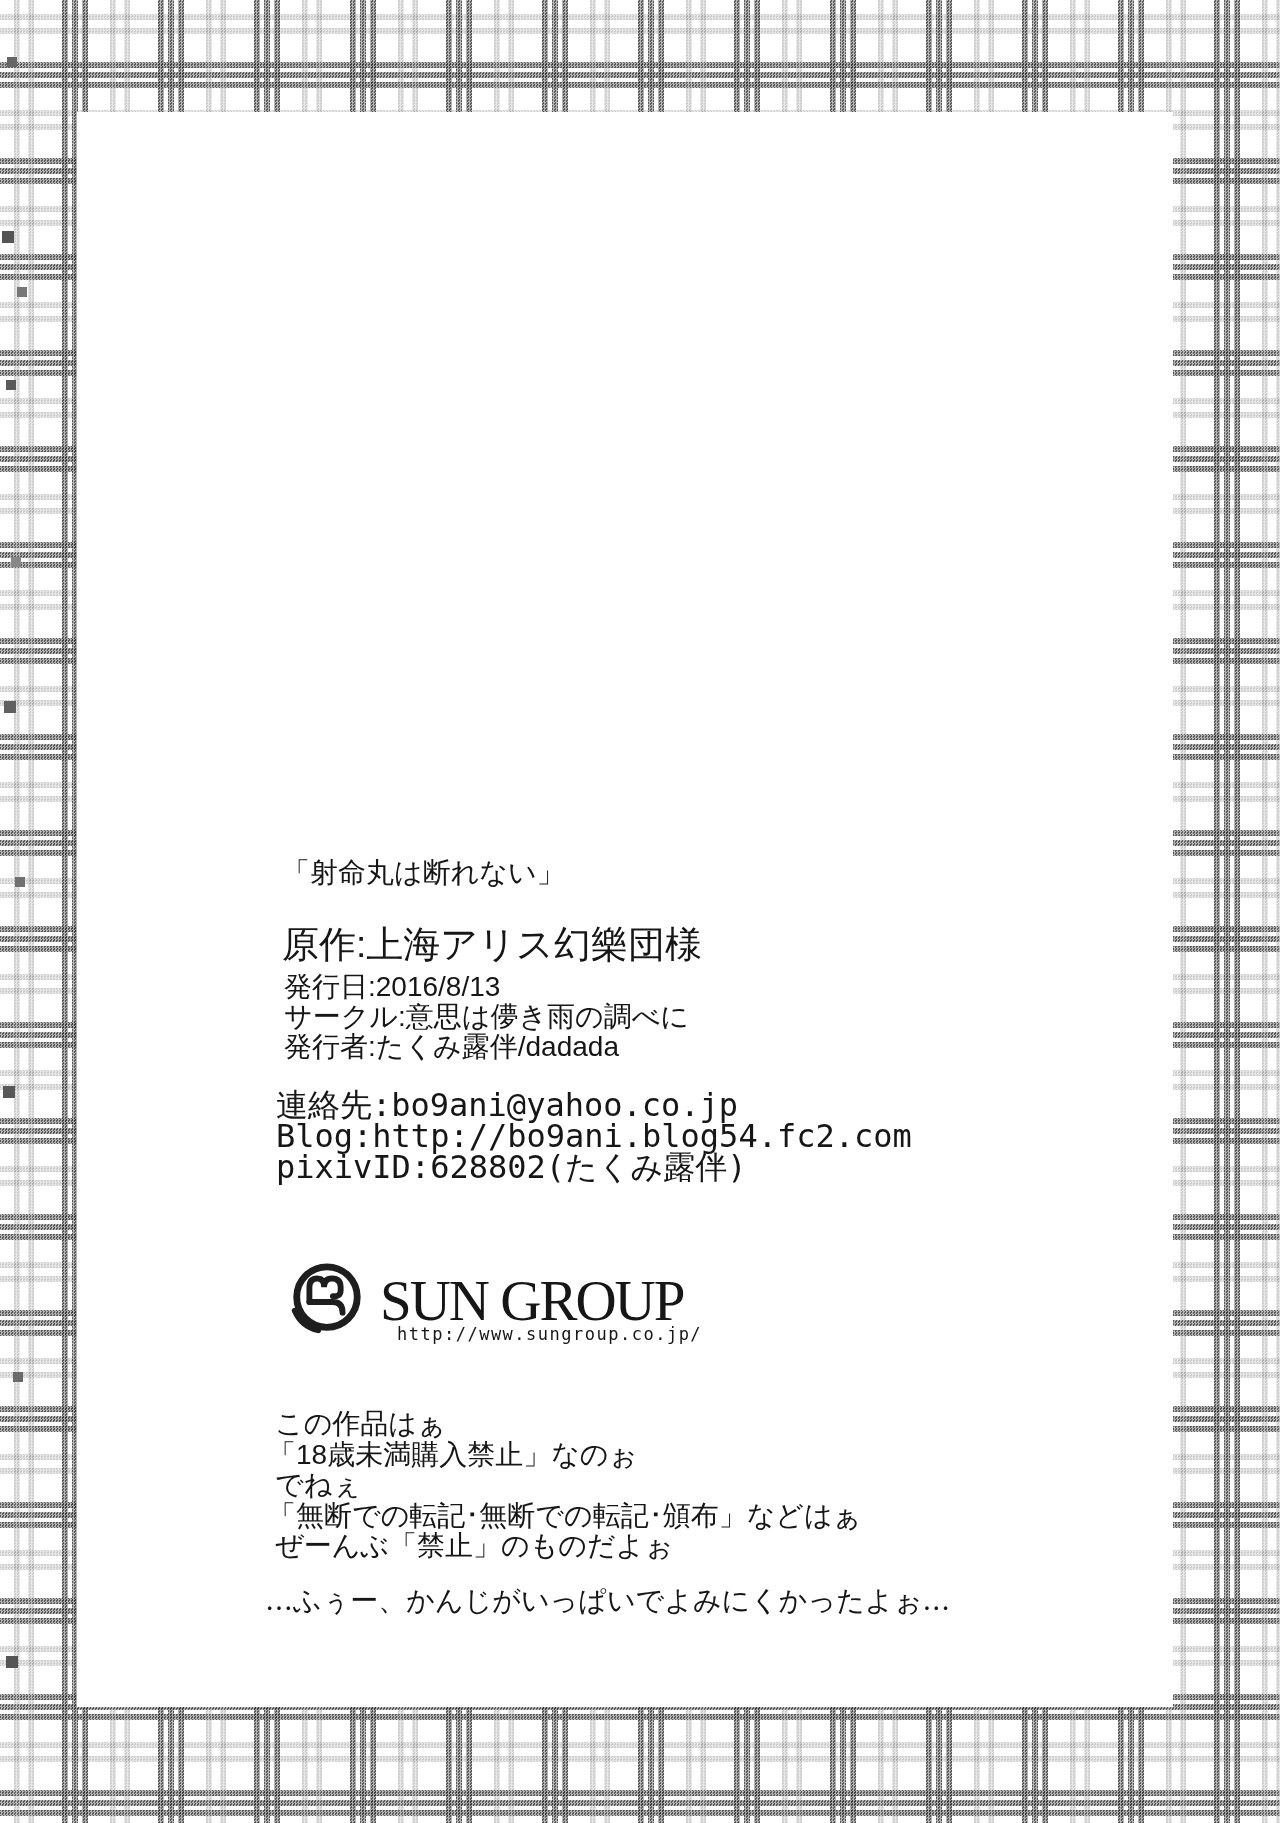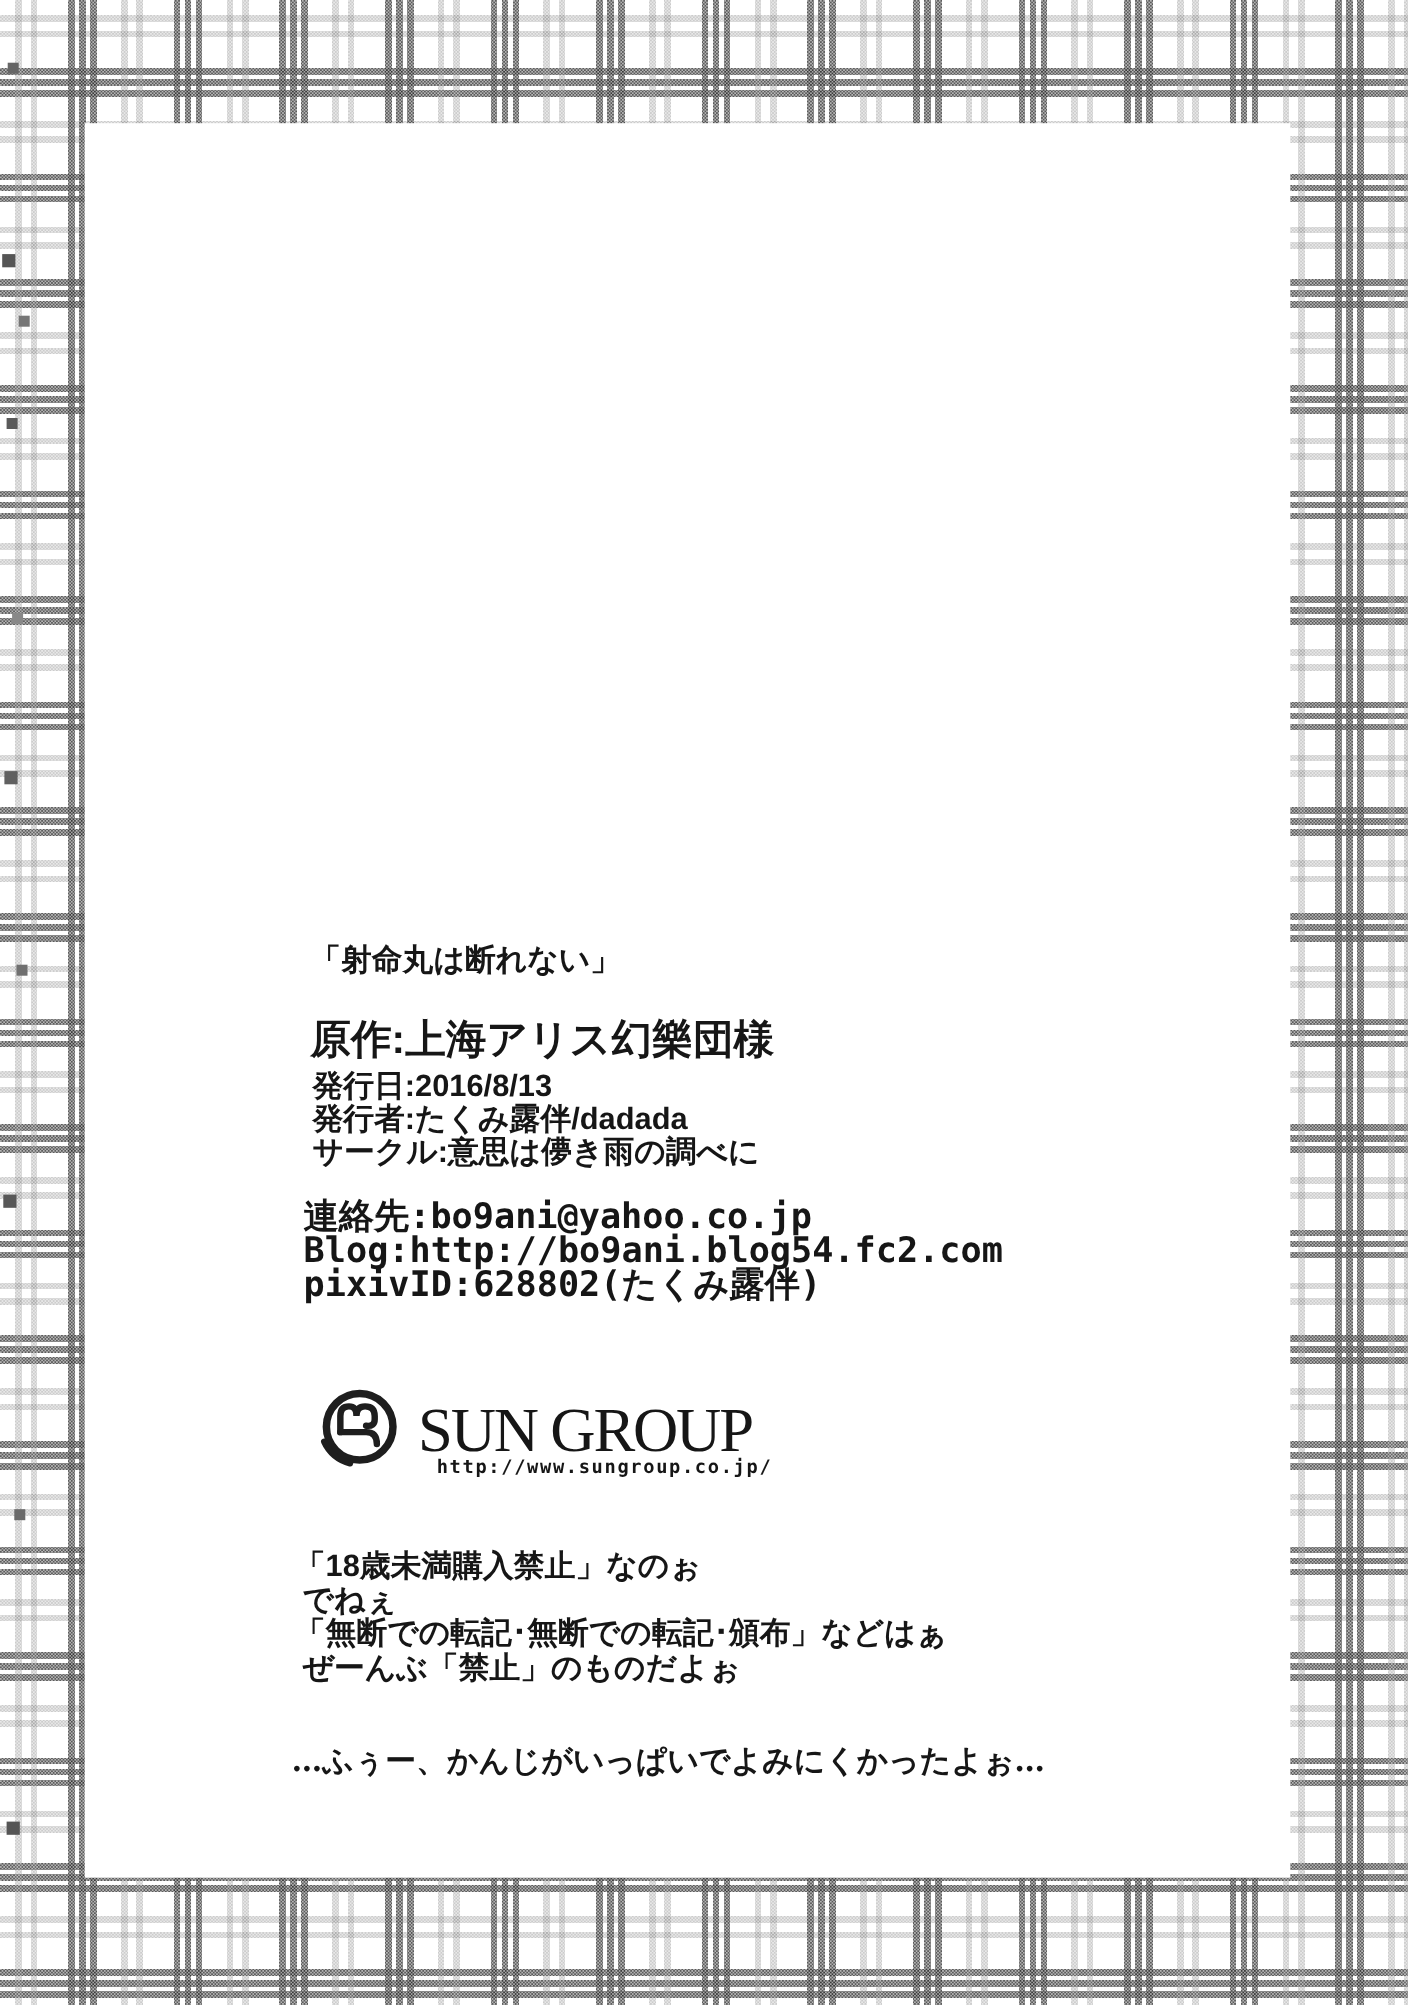--- a/index.html
+++ b/index.html
@@ -24,21 +24,21 @@
         rgba(0,0,0,0) 78px 82px, rgba(50,50,50,0.80) 82px 88px,
         rgba(0,0,0,0) 88px 96px);
     background-size:3px 3px, auto auto, auto auto;
     font-family:"Liberation Sans", sans-serif;
     color:#161616;
   }
   .page{
     position:absolute;left:77px;top:112px;width:1096px;height:1595px;
     background:#ffffff;
   }
-  .line{position:absolute;white-space:nowrap;font-weight:700;color:#161616;}
+  .line{position:absolute;white-space:nowrap;font-weight:400;color:#161616;}
   .title{left:205px;top:742px;font-size:28px;font-family:"DejaVu Serif", serif;}
   .original{left:205px;top:808px;font-size:37px;}
   .pub{left:207px;top:860px;font-size:28px;line-height:30px;}
   .contact{left:199px;top:978px;font-size:32px;line-height:31px;
            font-family:"DejaVu Sans Mono", monospace;}
   .printer{left:205px;top:1097px;font-size:29px;}
   .logo-mark{position:absolute;left:208px;top:1145px;width:82px;height:86px;}
   .wordmark{left:303px;top:1156px;font-size:57px;letter-spacing:-2px;
             font-family:"Liberation Serif", serif;font-weight:400;}
   .logo-url{left:320px;top:1212px;font-size:17px;letter-spacing:1.5px;
@@ -59,22 +59,22 @@
 <div class="speckles"></div>
 
 <div class="page">
 
   <div class="line title">「射命丸は断れない」</div>
 
   <div class="line original">原作:上海アリス幻樂団様</div>
 
   <div class="line pub">
     <div>発行日:2016/8/13</div>
+    <div>サークル:意思は儚き雨の調べに</div>
     <div>発行者:たくみ露伴/dadada</div>
-    <div>サークル:意思は儚き雨の調べに</div>
   </div>
 
   <div class="line contact">
     <div>連絡先:bo9ani@yahoo.co.jp</div>
     <div>Blog:http://bo9ani.blog54.fc2.com</div>
     <div>pixivID:628802(たくみ露伴)</div>
   </div>
 
 
   <svg class="logo-mark" viewBox="0 0 84 88">
@@ -82,20 +82,21 @@
     <path d="M 10,55 A 35,35 0 0 0 34,75" fill="none" stroke="#1e1e1e" stroke-width="6" stroke-linecap="round"></path>
     <path d="M 25,46 L 25,31 Q 25,22 33,22 Q 40,22 40,30 L 40,31 Q 40,22 48,22 Q 57,22 57,31 L 57,34 Q 57,41 49,40" fill="none" stroke="#1e1e1e" stroke-width="6" stroke-linecap="round"></path>
     <path d="M 25,46 L 49,46 Q 59,46 59,57" fill="none" stroke="#1e1e1e" stroke-width="6" stroke-linecap="round"></path>
   </svg>
 
   <div class="line wordmark">SUN GROUP</div>
 
   <div class="line logo-url">http://www.sungroup.co.jp/</div>
 
   <div class="line notice">
+    <div class="pad">この作品はぁ</div>
     <div>「18歳未満購入禁止」なのぉ</div>
     <div class="pad">でねぇ</div>
     <div>「無断での転記･無断での転記･頒布」などはぁ</div>
     <div class="pad">ぜーんぶ「禁止」のものだよぉ</div>
   </div>
 
   <div class="line closing">…ふぅー、かんじがいっぱいでよみにくかったよぉ…</div>
 
 </div>
 

